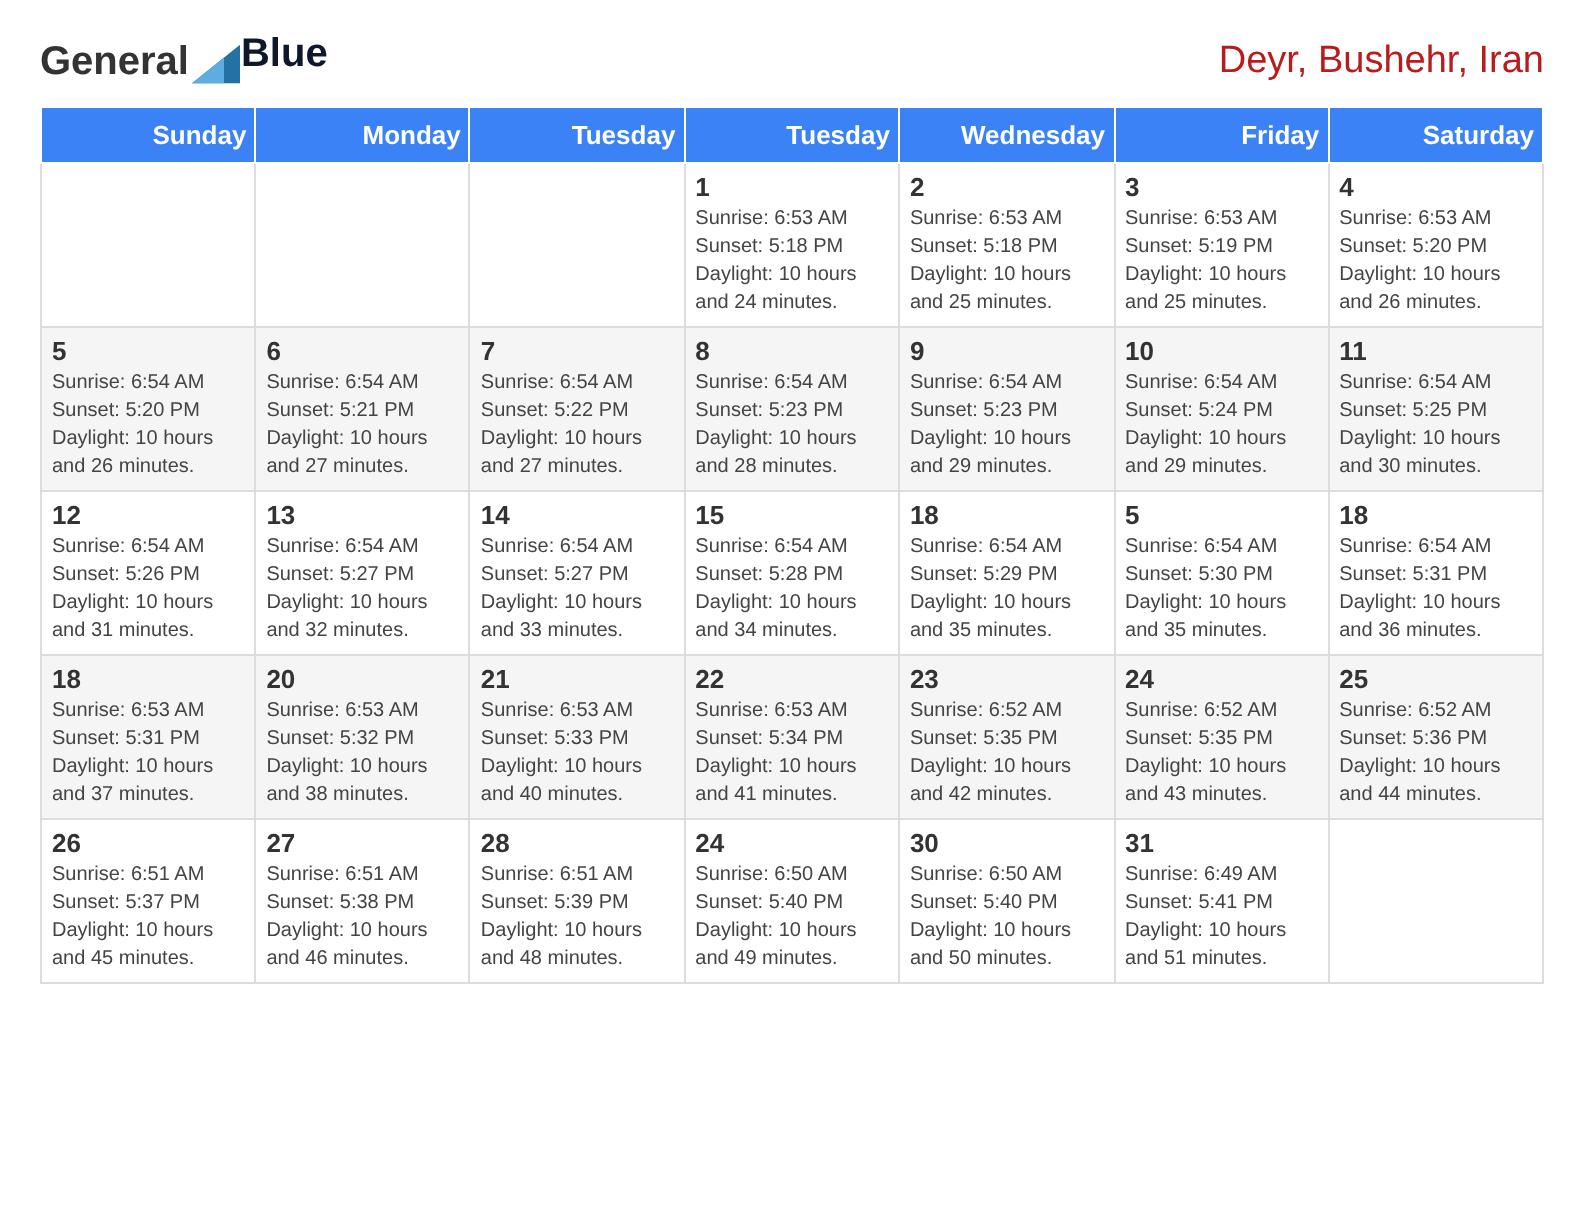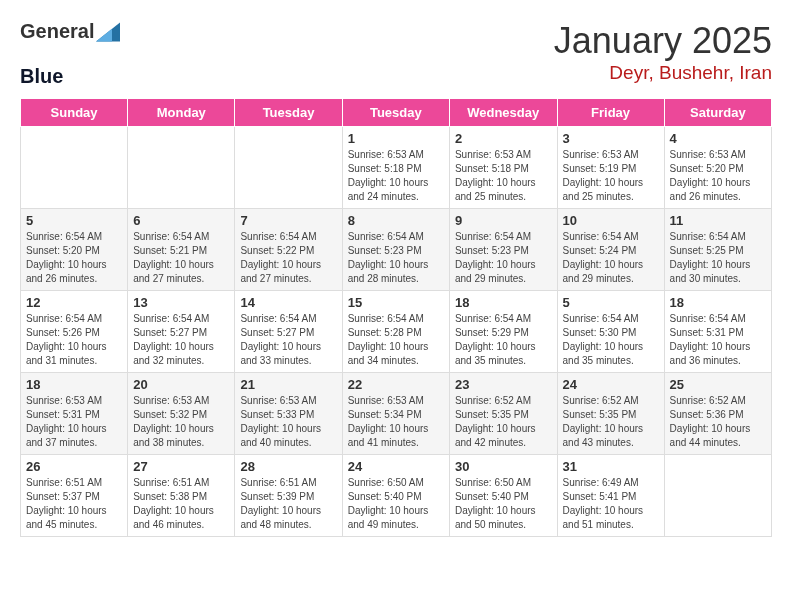--- a/index.html
+++ b/index.html
@@ -11,23 +11,22 @@
       padding: 20px;
     }
     .header {
       display: flex;
       justify-content: space-between;
       align-items: flex-start;
       margin-bottom: 10px;
     }
     .logo {
       display: flex;
-      flex-direction: column;
+      flex-direction: row;
       align-items: flex-start;
-      gap: 26px;
     }
     .logo-text {
       display: flex;
       align-items: center;
     }
     .logo-general {
       font-size: 20px;
       font-weight: bold;
       color: #333;
     }
@@ -51,24 +50,24 @@
     }
     .location {
       font-size: 19px;
       color: #b91c1c;
     }
     .calendar {
       width: 100%;
       border-collapse: collapse;
     }
     .calendar th {
-      background-color: #ec4899;
+      background-color: #3b82f6;
       color: white;
       padding: 6px 4px;
-      text-align: center;
+      text-align: right;
       font-size: 13px;
       font-weight: bold;
       border: 1px solid #fff;
     }
     .calendar td {
       vertical-align: top;
       padding: 4px 5px;
       border: 1px solid #ddd;
       width: 108px;
       min-height: 80px;
@@ -103,21 +102,20 @@
       <svg class="logo-icon" viewBox="0 0 30 24" xmlns="http://www.w3.org/2000/svg">
         <polygon points="0,24 30,0 30,24" fill="#2471a3"></polygon>
         <polygon points="0,24 20,8 20,24" fill="#5dade2"></polygon>
       </svg>
     </div>
     <div style="margin-top:-4px;">
       <span class="logo-blue">Blue</span>
     </div>
   </div>
   <div class="title-block">
-    <div class="month-title">January 2025</div>
     <div class="location">Deyr, Bushehr, Iran</div>
   </div>
 </div>
 
 <table class="calendar">
   <thead>
     <tr>
     <th>Sunday</th>
         <th>Monday</th>
         <th>Tuesday</th>

